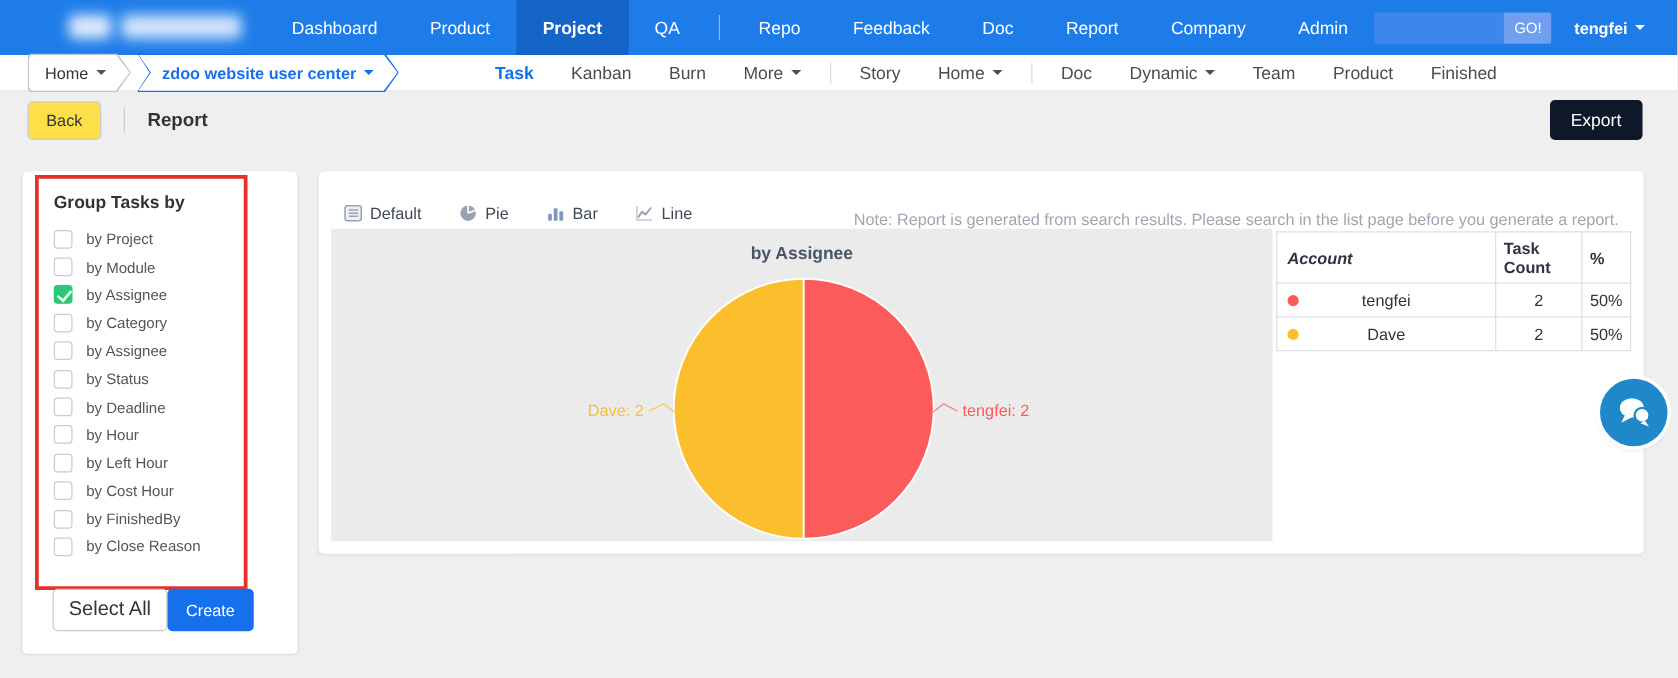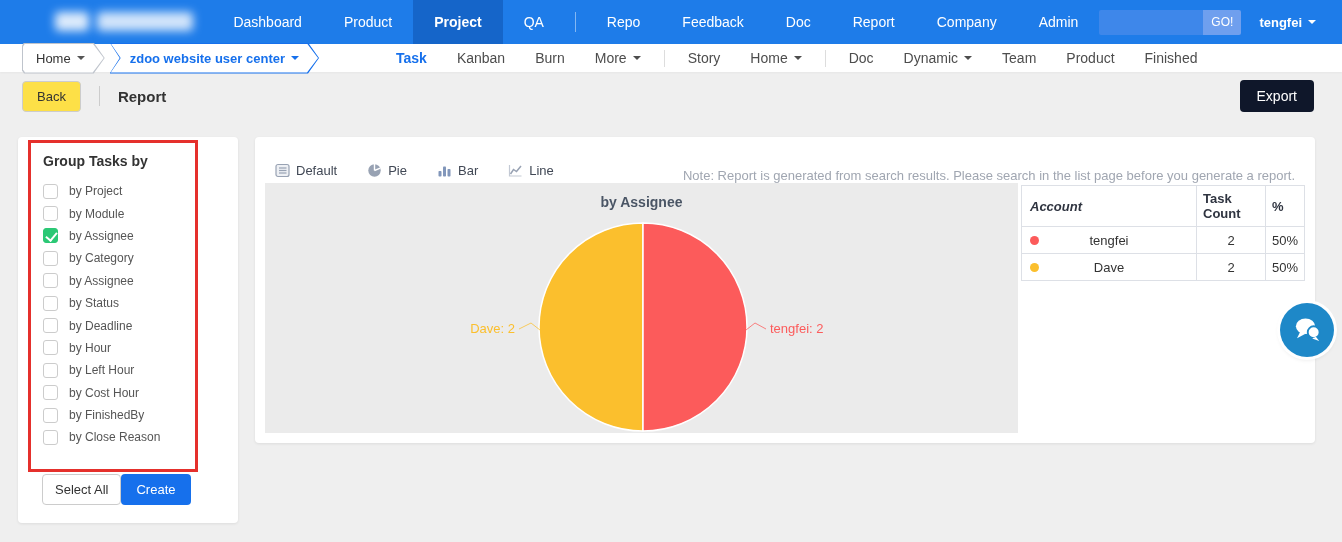--- a/index.html
+++ b/index.html
@@ -64,21 +64,21 @@
   .group-title { font-size:14px; font-weight:bold; color:#333; margin-bottom:11px; }
   .opt-row { display:flex; align-items:center; height:22.4px; cursor:pointer; }
   .checkbox { width:15px; height:15px; border:1px solid #ccc; border-radius:3px; background:#fff;
     flex:none; position:relative; }
   .checkbox.checked { background:#2bc875; border-color:#2bc875; }
   .checkbox.checked::after { content:""; position:absolute; left:4px; top:1px; width:5px; height:9px;
     border:solid #fff; border-width:0 2px 2px 0; transform:rotate(40deg); }
   .opt-label { font-size:12px; color:#555; margin-left:11px; }
   .sidebar-btns { position:absolute; left:24px; bottom:18px; display:flex; }
   .select-all-btn { background:#fff; border:1px solid #ccc; border-radius:4px; padding:7px 12px;
-    font-size:13px; color:#333; cursor:pointer; }
+    font-size:16px; color:#333; cursor:pointer; }
   .create-btn { background:#1670ec; color:#fff; border:none; border-radius:4px; padding:7px 15px;
     font-size:13px; cursor:pointer; }
 
   
   .main-card { position:absolute; left:255px; top:137px; width:1060px; height:306px; background:#fff;
     border-radius:4px; box-shadow:0 1px 3px rgba(0,0,0,.08); }
   .chart-toolbar { height:46px; display:flex; align-items:flex-end; padding:0 12px; }
   .view-btn { display:flex; align-items:center; margin-right:14px; padding:5px 8px; cursor:pointer; }
   .view-btn svg { margin-right:6px; }
   .view-label { font-size:13px; color:#414855; }

